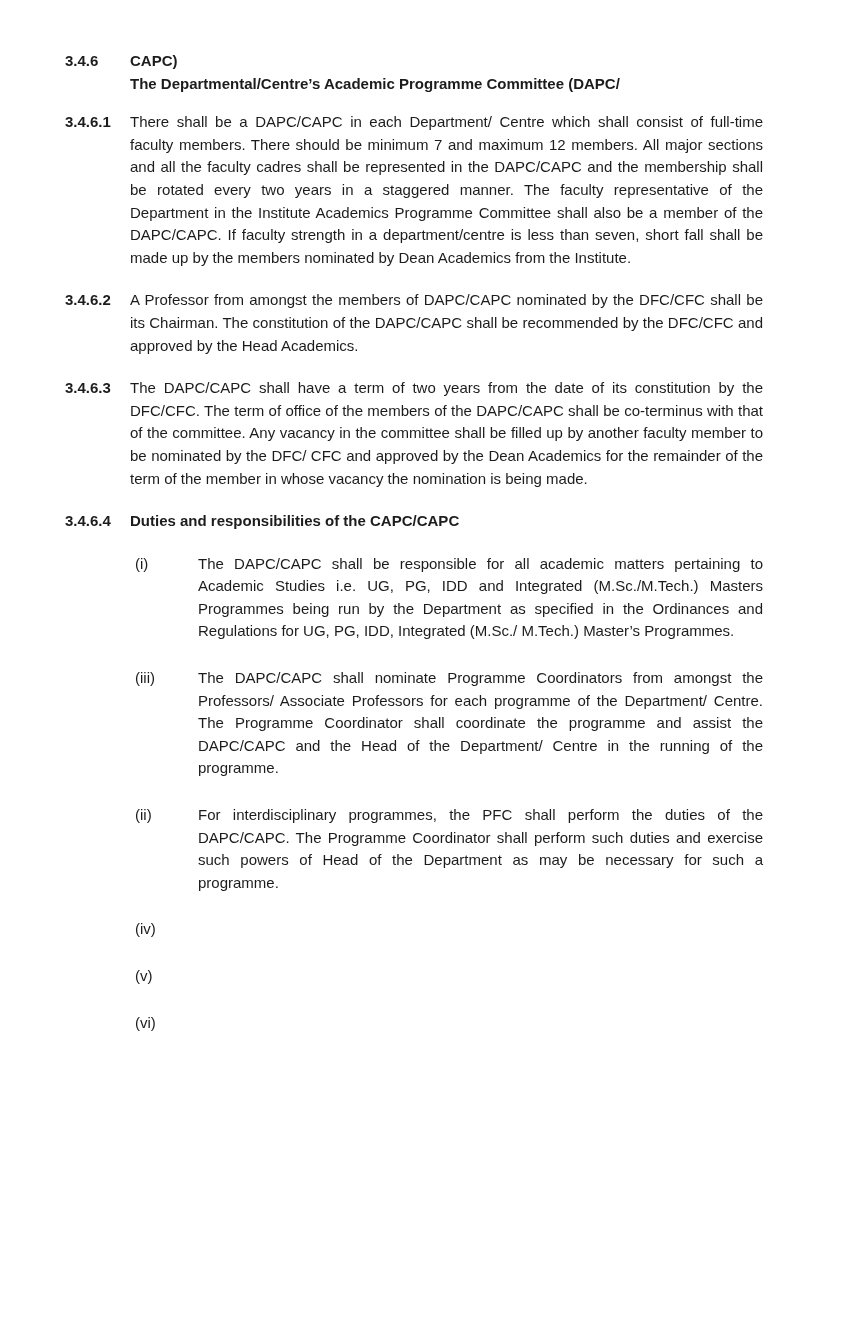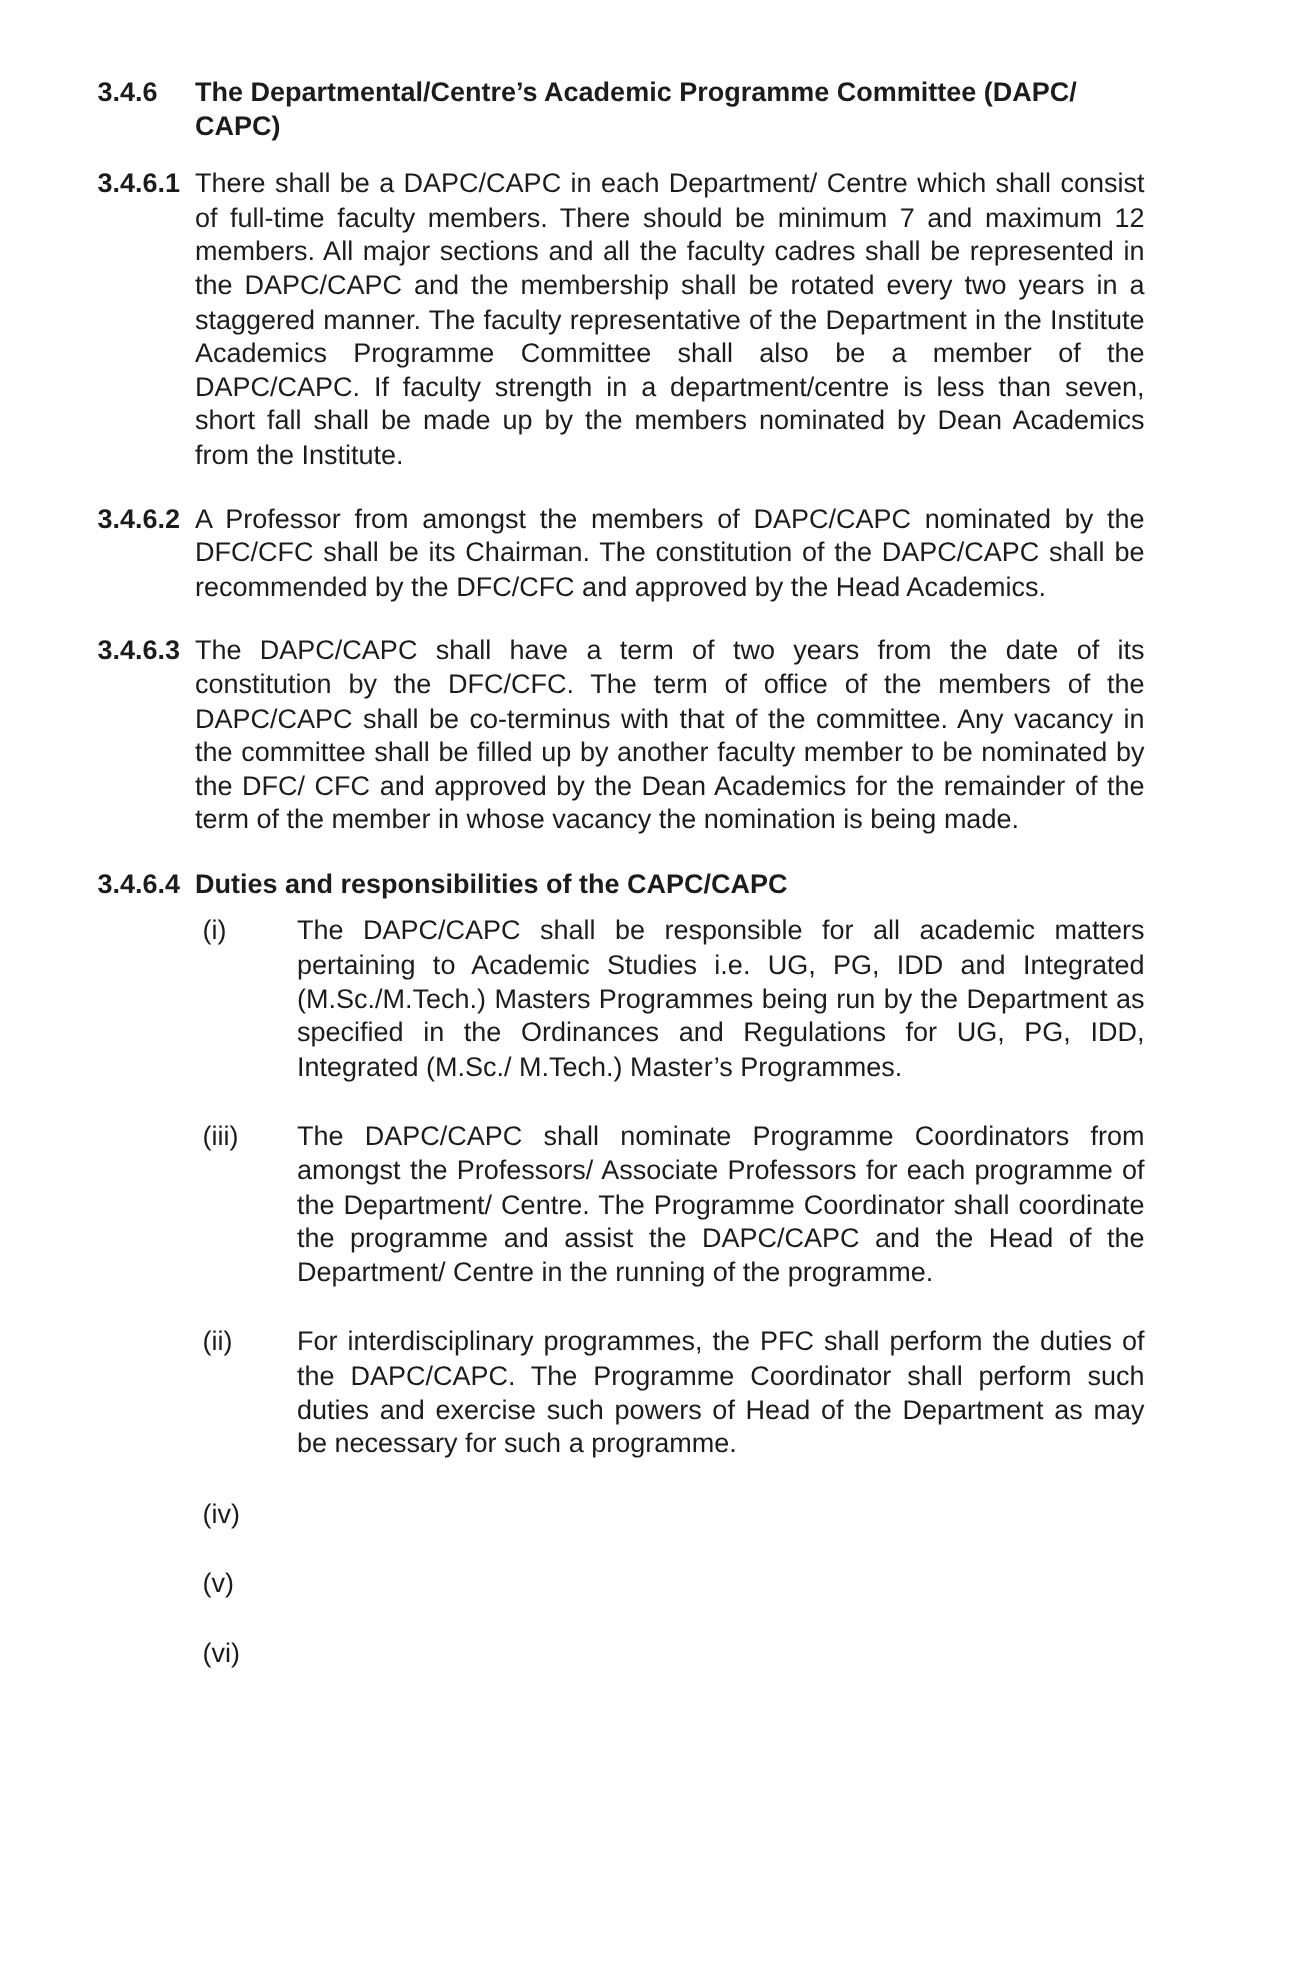--- a/index.html
+++ b/index.html
@@ -8,21 +8,21 @@
       background: #ffffff;
     }
     .page {
       position: relative;
       width: 863px;
       height: 1320px;
       box-sizing: border-box;
       background: #ffffff;
       padding: 50px 100px 26px 65px;
       font-family: "Liberation Sans", sans-serif;
-      font-size: 18px;
+      font-size: 15px;
       line-height: 22.6px;
       color: #1c1c1c;
       overflow: hidden;
     }
     .clause {
       display: flex;
       margin-bottom: 20px;
     }
     .clause-num {
       flex: 0 0 65px;
@@ -40,21 +40,21 @@
     .heading {
       margin-bottom: 16px;
     }
     .heading .clause-text {
       font-weight: bold;
     }
     .title-line {
       display: block;
     }
     .subheading {
-      margin-bottom: 9px;
+      margin-bottom: 20px;
     }
     .duty {
       display: flex;
       margin: 0 0 24px 70px;
     }
     .duty-label {
       flex: 0 0 63px;
     }
     .duty-text {
       flex: 1;
@@ -62,22 +62,22 @@
     }
   </style>
 </head>
 <body>
 
 <div class="page">
 
   <div class="clause heading">
     <div class="clause-num">3.4.6</div>
     <div class="clause-text">
+      <span class="title-line">CAPC)</span>
       <span class="title-line">The Departmental/Centre’s Academic Programme Committee (DAPC/</span>
-      <span class="title-line">CAPC)</span>
     </div>
   </div>
 
   <div class="clause">
     <div class="clause-num">3.4.6.1</div>
     <div class="clause-text just">There shall be a DAPC/CAPC in each Department/ Centre which shall consist of full-time faculty members. There should be minimum 7 and maximum 12 members. All major sections and all the faculty cadres shall be represented in the DAPC/CAPC and the membership shall be rotated every two years in a staggered manner.  The faculty representative of the Department in the Institute Academics Programme Committee shall also be a member of the DAPC/CAPC. If faculty strength in a department/centre is less than seven, short fall shall be made up by the members nominated by Dean Academics from the Institute.</div>
   </div>
 
   <div class="clause">
     <div class="clause-num">3.4.6.2</div>

